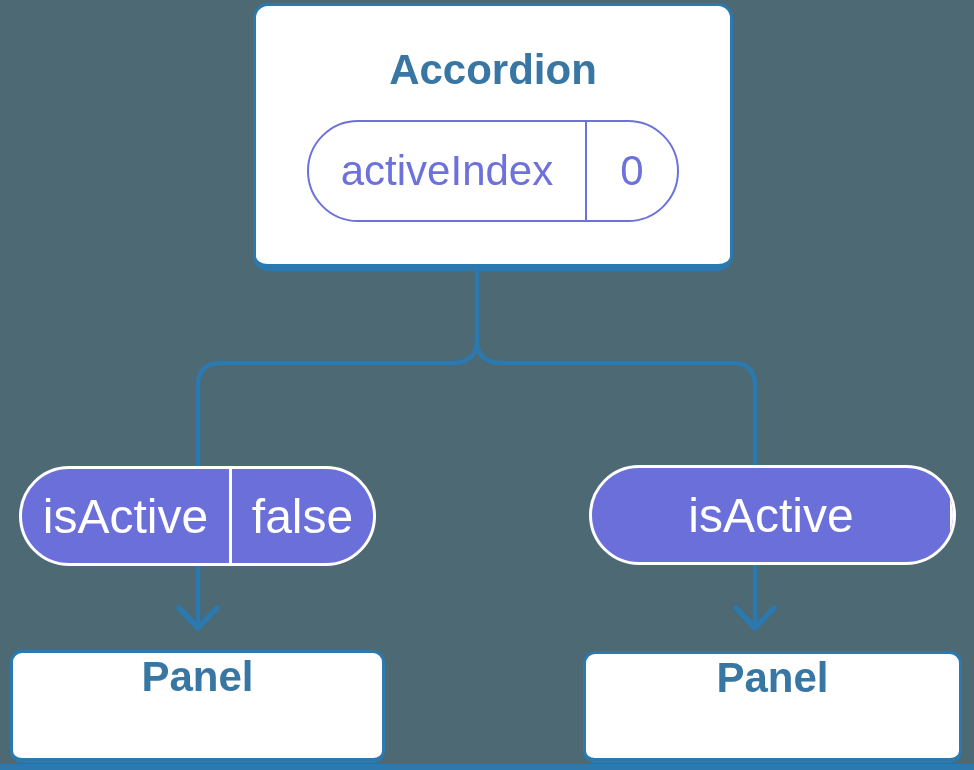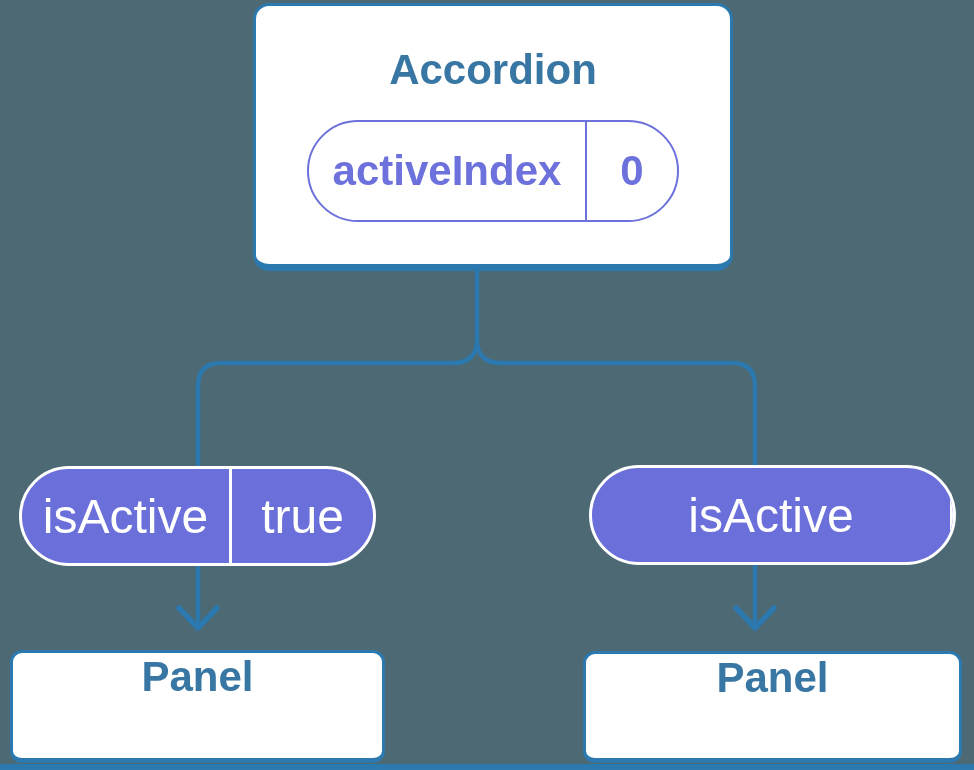--- a/index.html
+++ b/index.html
@@ -37,20 +37,21 @@
     z-index:2;
   }
   .root-box{
     left:253px; top:3px;
     width:480px; height:268px;
     border-bottom-width:7px;
     display:flex;
     flex-direction:column;
     align-items:center;
     padding-top:40px;
+    border-radius:15px;
   }
   .component-title{
     color:var(--heading);
     font-size:42px;
     line-height:1.15;
     font-weight:600;
     text-align:center;
   }
   
   .state-pill{
@@ -63,21 +64,20 @@
     display:flex;
     align-items:stretch;
     overflow:hidden;
     color:var(--purple-ink);
     font-size:42px;
   }
   .state-pill .cell{
     display:flex;
     align-items:center;
     justify-content:center;
-    font-weight:bold;
   }
   .state-pill .cell.key{flex:1;}
   .state-pill .cell.val{width:90px;}
   .state-pill .divider{
     width:2px;
     background:var(--purple-ink);
   }
   
   .prop-pill{
     position:absolute;
@@ -154,21 +154,21 @@
     <div class="state-pill">
       <div class="cell key">activeIndex</div>
       <div class="divider"></div>
       <div class="cell val">0</div>
     </div>
   </div>
 
   <div class="prop-pill left">
     <div class="cell key">isActive</div>
     <div class="divider"></div>
-    <div class="cell val">true</div>
+    <div class="cell val">false</div>
   </div>
 
   <div class="prop-pill right">
     <div class="cell key">isActive</div>
     <div class="divider"></div>
   </div>
 
   <div class="component-box panel-box left">
     <div class="component-title">Panel</div>
   </div>

